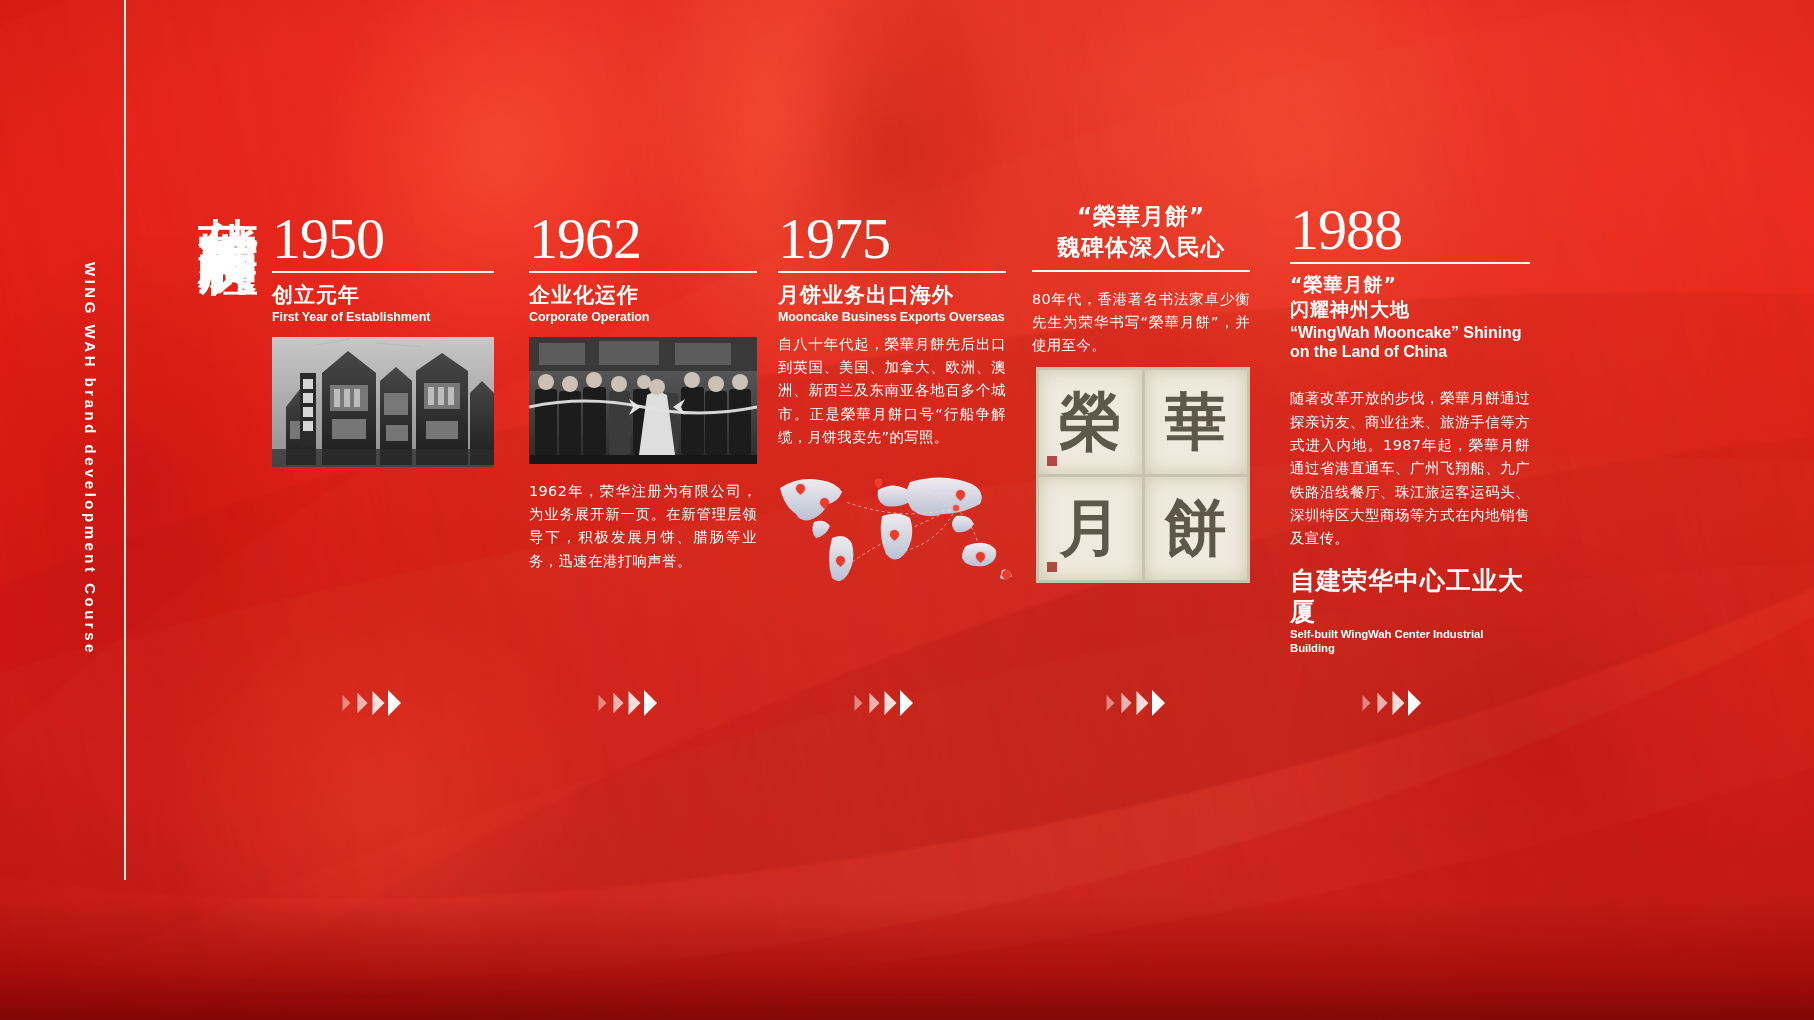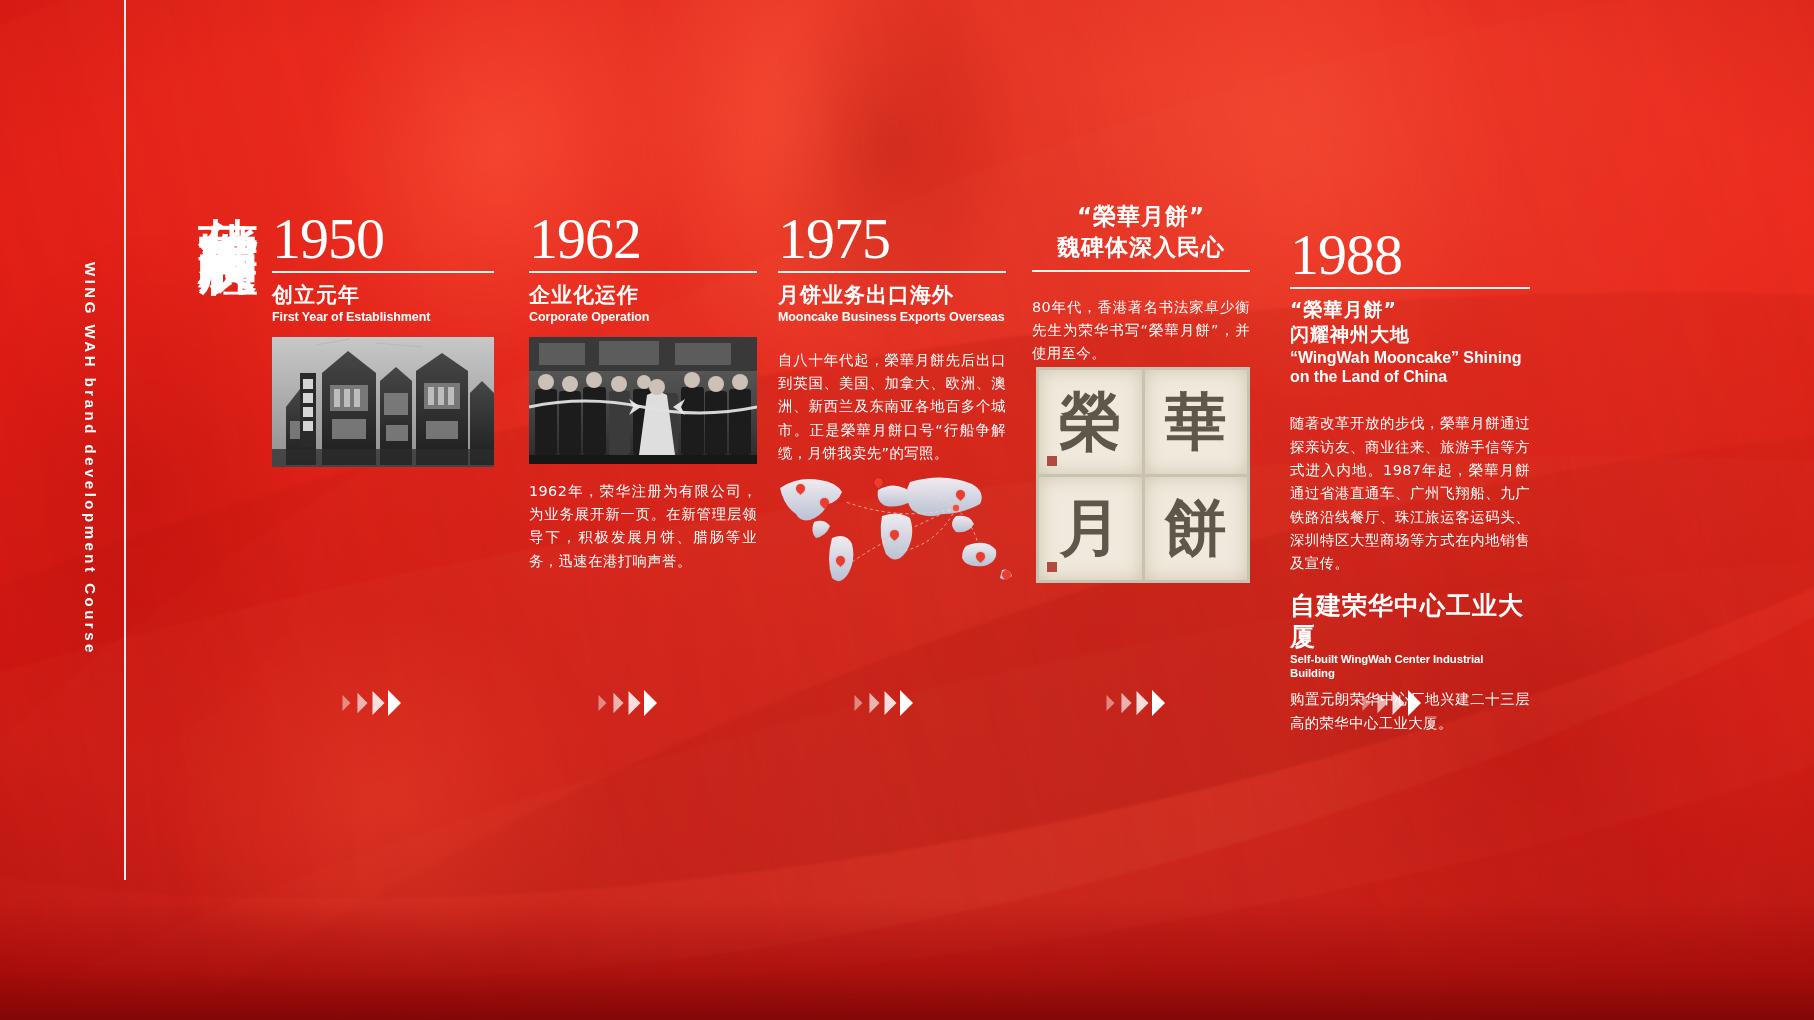--- a/index.html
+++ b/index.html
@@ -235,21 +235,21 @@
     </div>
 
     <div class="body-cn" style="margin-top:16px;width:228px;">1962年，荣华注册为有限公司，为业务展开新一页。在新管理层领导下，积极发展月饼、腊肠等业务，迅速在港打响声誉。</div>
   </div>
 
   <div class="col" style="left:778px;top:212px;width:228px;">
     <div class="year">1975</div>
     <div class="hrule"></div>
     <div class="h-cn">月饼业务出口海外</div>
     <div class="h-en">Mooncake Business Exports Overseas</div>
-    <div class="body-cn" style="margin-top:24px;width:228px;">自八十年代起，榮華月餅先后出口到英国、美国、加拿大、欧洲、澳洲、新西兰及东南亚各地百多个城市。正是榮華月餅口号“行船争解缆，月饼我卖先”的写照。</div>
+    <div class="body-cn" style="margin-top:8px;width:228px;">自八十年代起，榮華月餅先后出口到英国、美国、加拿大、欧洲、澳洲、新西兰及东南亚各地百多个城市。正是榮華月餅口号“行船争解缆，月饼我卖先”的写照。</div>
   </div>
 
   <div class="mapwrap" style="left:770px;top:460px;width:250px;height:130px;">
     <svg viewBox="0 0 250 130" width="250" height="130">
       <defs>
         <linearGradient id="mapg" x1="0" y1="0" x2="0" y2="1">
           <stop offset="0" stop-color="#f2f6fb"></stop>
             <stop offset="1" stop-color="#b9cadd"></stop>
         </linearGradient>
       </defs>
@@ -288,51 +288,50 @@
     <div class="pin" style="left:120px;top:70px;"></div>
     <div class="pin" style="left:66px;top:96px;"></div>
     <div class="pin" style="left:206px;top:92px;"></div>
     <div class="pin" style="left:232px;top:110px;"></div>
   </div>
 
   <div class="col" style="left:1032px;top:202px;width:218px;text-align:center;">
     <div class="h-cn" style="margin-top:0;font-size:23px;">“榮華月餅”</div>
     <div class="h-cn" style="margin-top:2px;font-size:23px;">魏碑体深入民心</div>
     <div class="hrule" style="margin-top:8px;"></div>
-    <div class="body-cn" style="margin-top:24px;width:218px;text-align:justify;">80年代，香港著名书法家卓少衡先生为荣华书写“榮華月餅”，并使用至今。</div>
+    <div class="body-cn" style="margin-top:16px;width:218px;text-align:justify;">80年代，香港著名书法家卓少衡先生为荣华书写“榮華月餅”，并使用至今。</div>
   </div>
 
   <div class="calli" style="left:1036px;top:367px;width:208px;height:210px;">
     <div class="cell">
       <span>榮</span>
       <i class="seal"></i>
     </div>
     <div class="cell">
       <span>華</span>
     </div>
     <div class="cell">
       <span>月</span>
       <i class="seal"></i>
     </div>
     <div class="cell">
       <span>餅</span>
     </div>
   </div>
 
-  <div class="col" style="left:1290px;top:228px;width:240px;">
+  <div class="col" style="left:1290px;top:203px;width:240px;">
     <div class="year">1988</div>
     <div class="hrule"></div>
     <div class="h-cn" style="font-size:19px;">“榮華月餅”</div>
     <div class="h-cn" style="margin-top:1px;font-size:19px;">闪耀神州大地</div>
     <div class="h-en" style="font-size:16px;">“WingWah Mooncake” Shining on the Land of China</div>
     <div class="body-cn" style="margin-top:26px;width:240px;">随著改革开放的步伐，榮華月餅通过探亲访友、商业往来、旅游手信等方式进入内地。1987年起，榮華月餅通过省港直通车、广州飞翔船、九广铁路沿线餐厅、珠江旅运客运码头、深圳特区大型商场等方式在内地销售及宣传。</div>
 
     <div class="h-cn" style="margin-top:14px;font-size:25px;">自建荣华中心工业大厦</div>
     <div class="h-en" style="font-size:11.4px;">Self-built WingWah Center Industrial Building</div>
-    <div class="body-cn" style="margin-top:8px;width:240px;">购置元朗荣华中心厂地兴建二十三层高的荣华中心工业大厦。</div>
   </div>
 
   <div class="arrows" style="left:340px;top:690px;">
     <i class="chev s1"></i>
     <i class="chev s2"></i>
     <i class="chev s3"></i>
     <i class="chev s4"></i>
   </div>
   <div class="arrows" style="left:596px;top:690px;">
     <i class="chev s1"></i>

